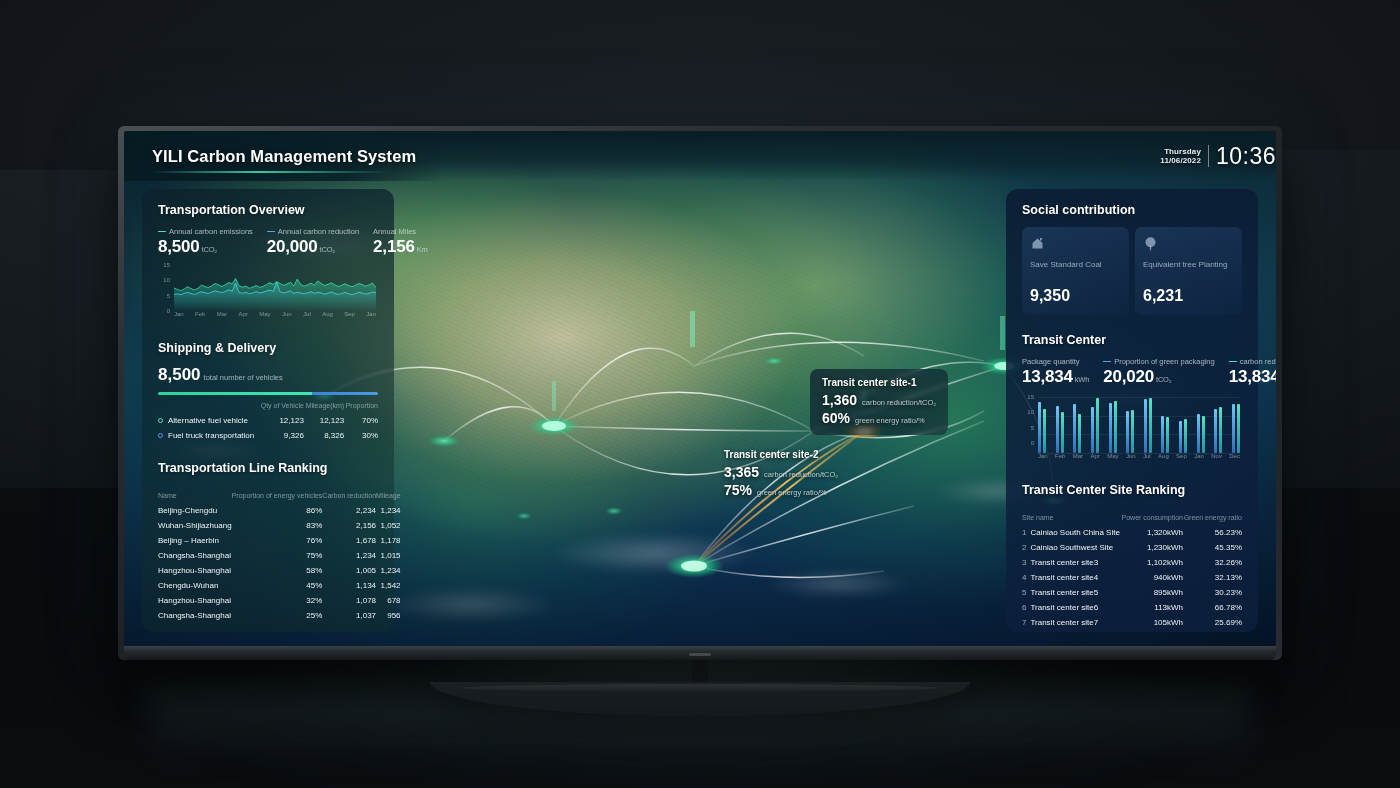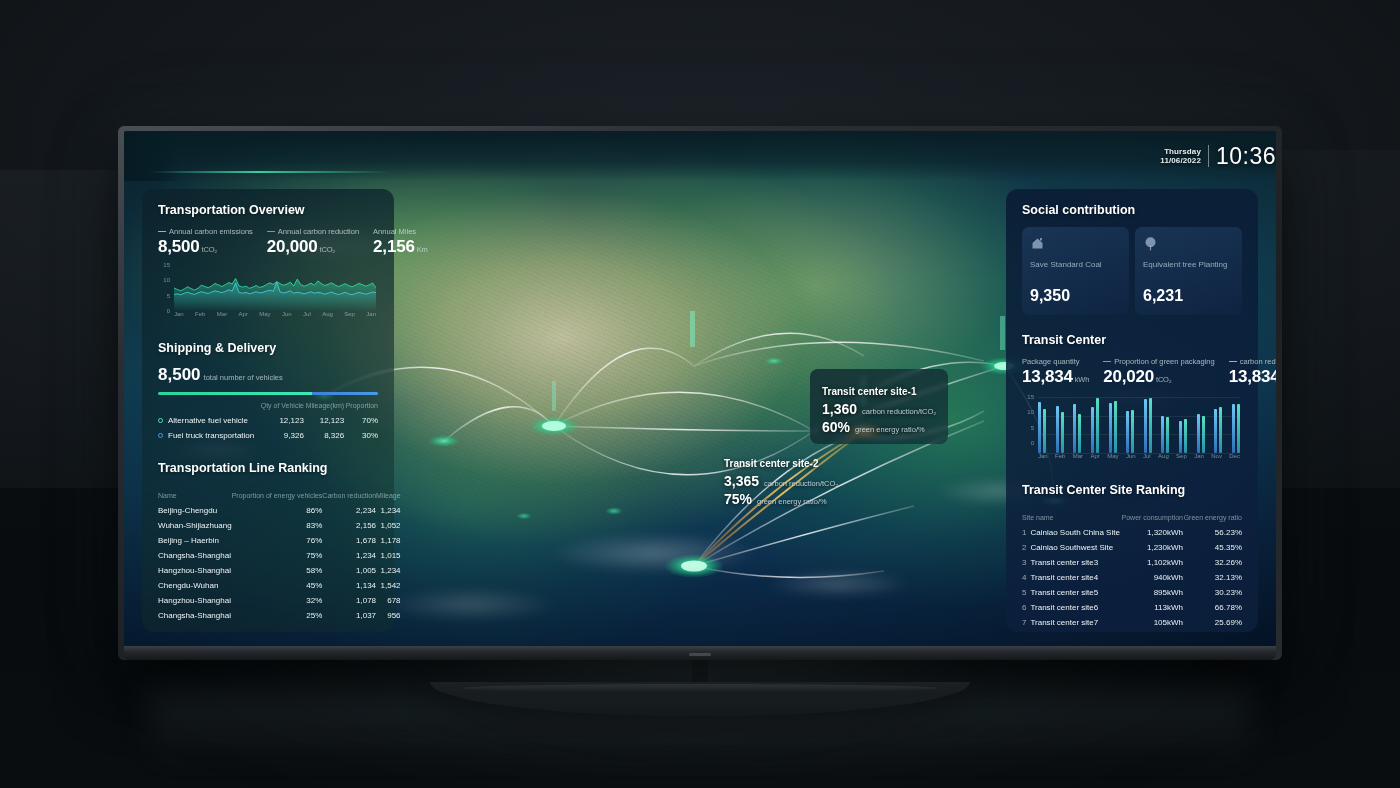--- a/index.html
+++ b/index.html
@@ -284,21 +284,20 @@
   .callout {
     position: absolute; z-index: 18;
     border-radius: 8px; padding: 8px 12px 9px 12px;
     background: linear-gradient(150deg, rgba(16,38,48,.80), rgba(14,32,44,.58));
     backdrop-filter: blur(2px);
   }
   .callout.c2 { background: none; backdrop-filter: none; }
   .callout-title {
     color: #fff; font-size: 10px; font-weight: bold; margin-bottom: 4px;
     text-shadow: 0 1px 4px rgba(0,0,0,.85);
-    margin-top: 9px;
   }
   .callout-line { display: flex; align-items: baseline; gap: 5px; margin-top: 2px; }
   .callout-num {
     color: #fff; font-size: 14px; font-weight: bold;
     text-shadow: 0 1px 5px rgba(0,0,0,.85);
   }
   .callout-unit {
     color: rgba(224,236,240,.80); font-size: 7.5px;
     text-shadow: 0 1px 4px rgba(0,0,0,.9);
   }
@@ -392,20 +391,21 @@
         <rect x="737" y="245" width="5" height="30" fill="#7affd0" opacity=".4"></rect>
         <rect x="876" y="185" width="5" height="34" fill="#7affd0" opacity=".4"></rect>
         <rect x="428" y="250" width="4" height="30" fill="#7affd0" opacity=".35"></rect>
       </g>
     </svg>
 
     <div class="map-vignette"></div>
 
     <div class="header">
       <div class="title-wrap">
+        <div class="app-title">YILI Carbon Management System</div>
         <div class="title-underline"></div>
       </div>
       <div class="clock">
         <div class="clock-date">
           <div>Thursday</div>
           <div>11/06/2022</div>
         </div>
         <div class="clock-sep"></div>
         <div class="clock-time">10:36</div>
       </div>

